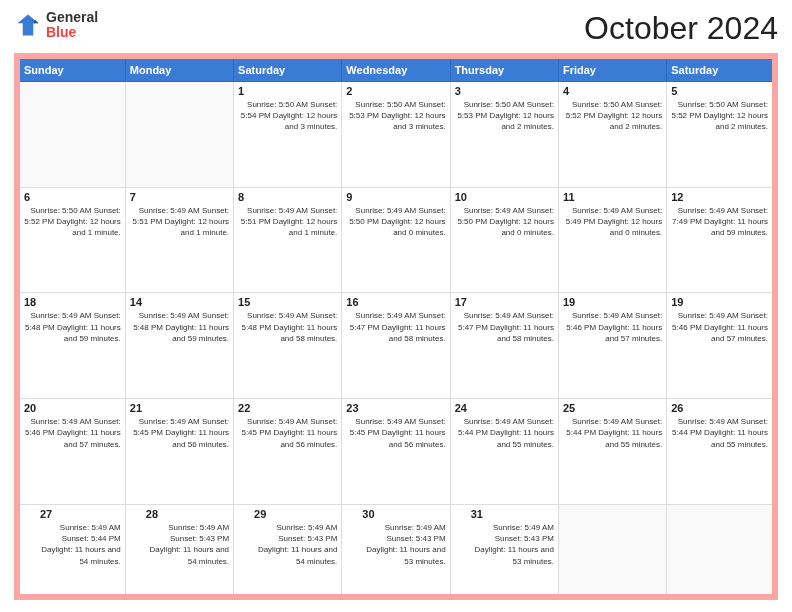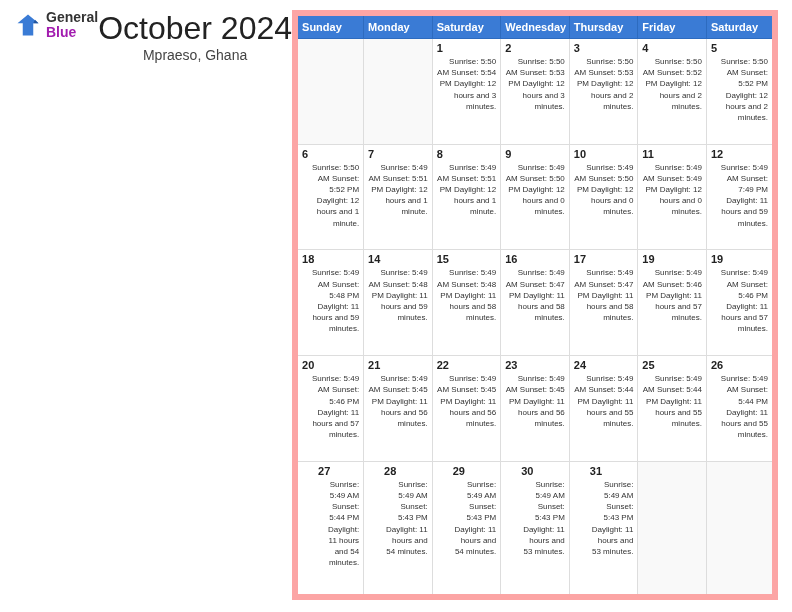--- a/index.html
+++ b/index.html
@@ -8,21 +8,21 @@
       height: 612px;
       font-family: Arial, sans-serif;
       background: #fff;
       overflow: hidden;
     }
     .page {
       width: 792px;
       height: 610px;
       padding: 10px 14px 10px 14px;
       display: flex;
-      flex-direction: row;
+      flex-direction: column;
     }
     .header {
       display: flex;
       justify-content: space-between;
       align-items: flex-start;
       margin-bottom: 6px;
     }
     .logo {
       display: flex;
       align-items: center;
@@ -34,28 +34,28 @@
       line-height: 1.1;
     }
     .logo-general {
       font-size: 14px;
       font-weight: bold;
       color: #333;
     }
     .logo-blue {
       font-size: 14px;
       font-weight: bold;
-      color: #a21caf;
+      color: #ef4444;
     }
     .logo-icon {
       width: 28px;
       height: 28px;
     }
     .title-block {
-      text-align: center;
+      text-align: left;
     }
     .title-month {
       font-size: 32px;
       font-weight: normal;
       color: #222;
     }
     .title-location {
       font-size: 14px;
       color: #444;
     }
@@ -115,21 +115,20 @@
         <polygon points="16,4 28,14 22,14 22,28 10,28 10,14 4,14" fill="#3a7bd5"></polygon>
         <polygon points="22,14 28,14 24,10" fill="#2255a0"></polygon>
       </svg>
       <div class="logo-text">
         <span class="logo-general">General</span>
         <span class="logo-blue">Blue</span>
       </div>
     </div>
     <div class="title-block">
       <div class="title-month">October 2024</div>
-      <div class="title-location">Mpraeso, Ghana</div>
     </div>
   </div>
 
   <table class="calendar">
     <thead>
       <tr>
         <th>Sunday</th>
         <th>Monday</th>
         <th>Saturday</th>
         <th>Wednesday</th>

